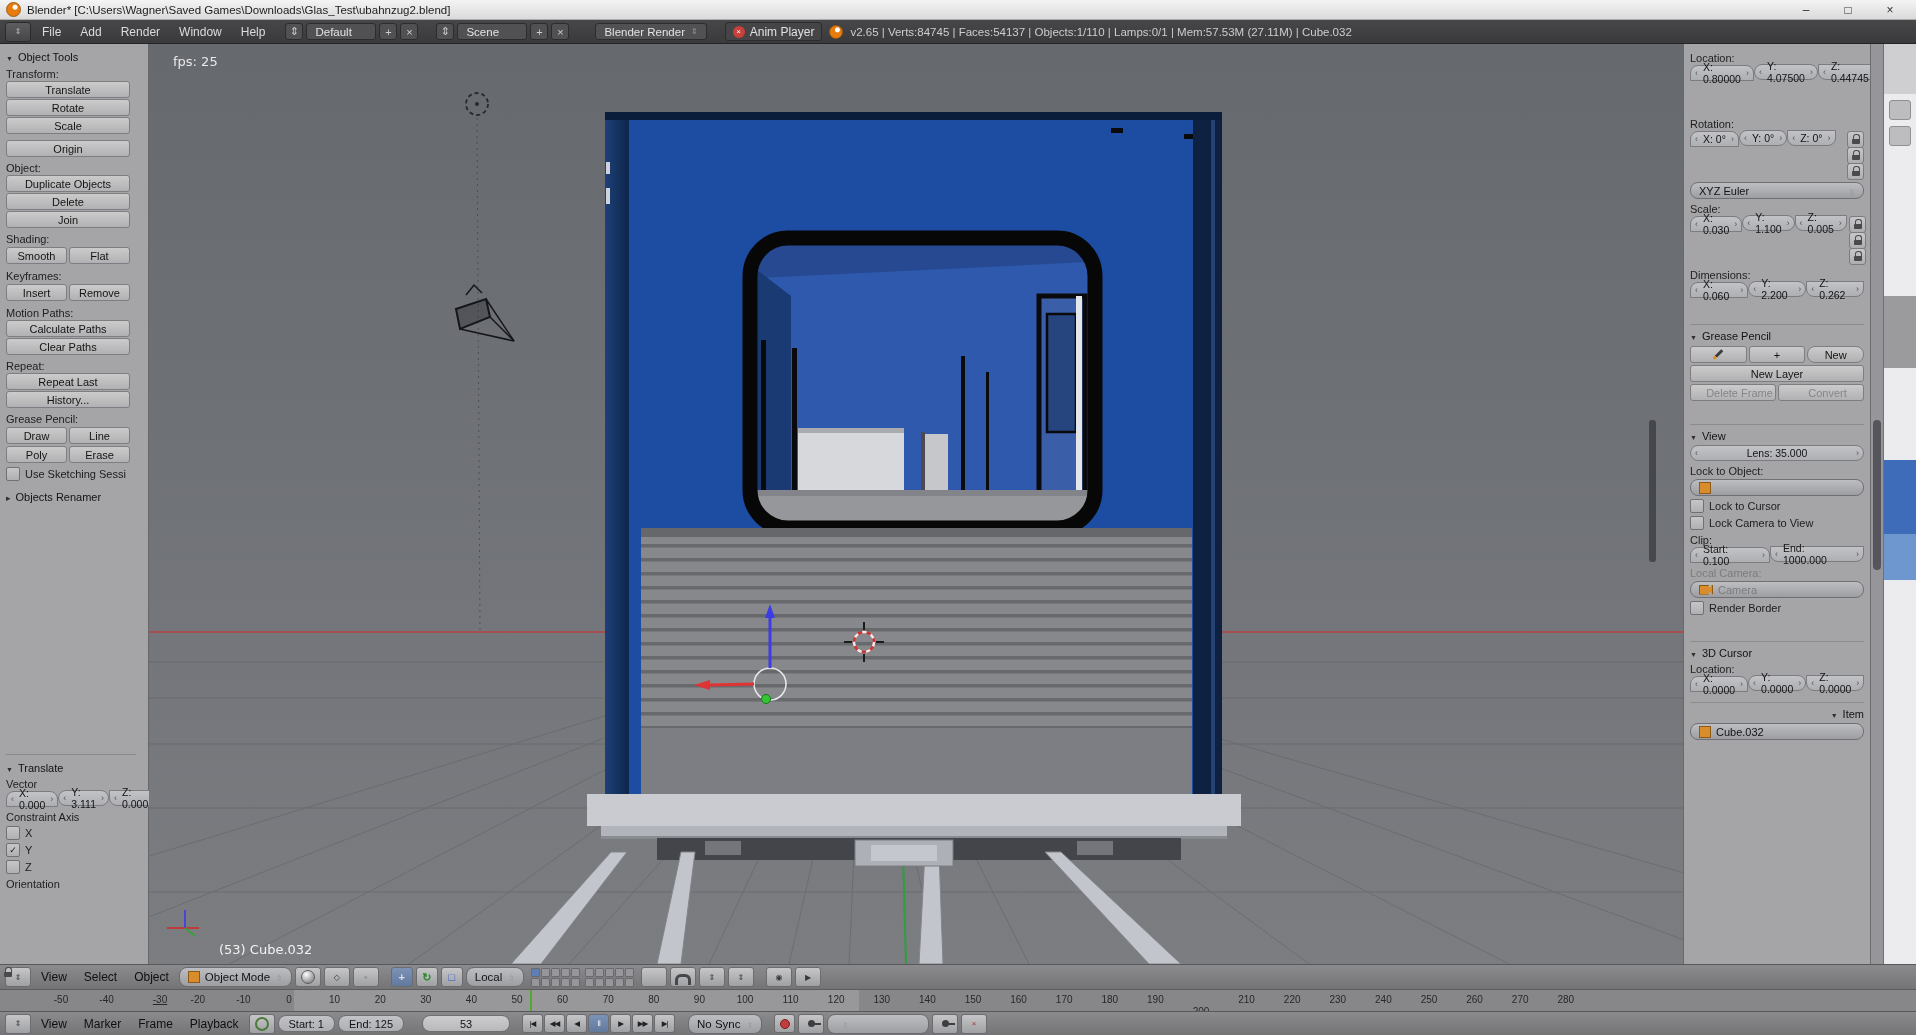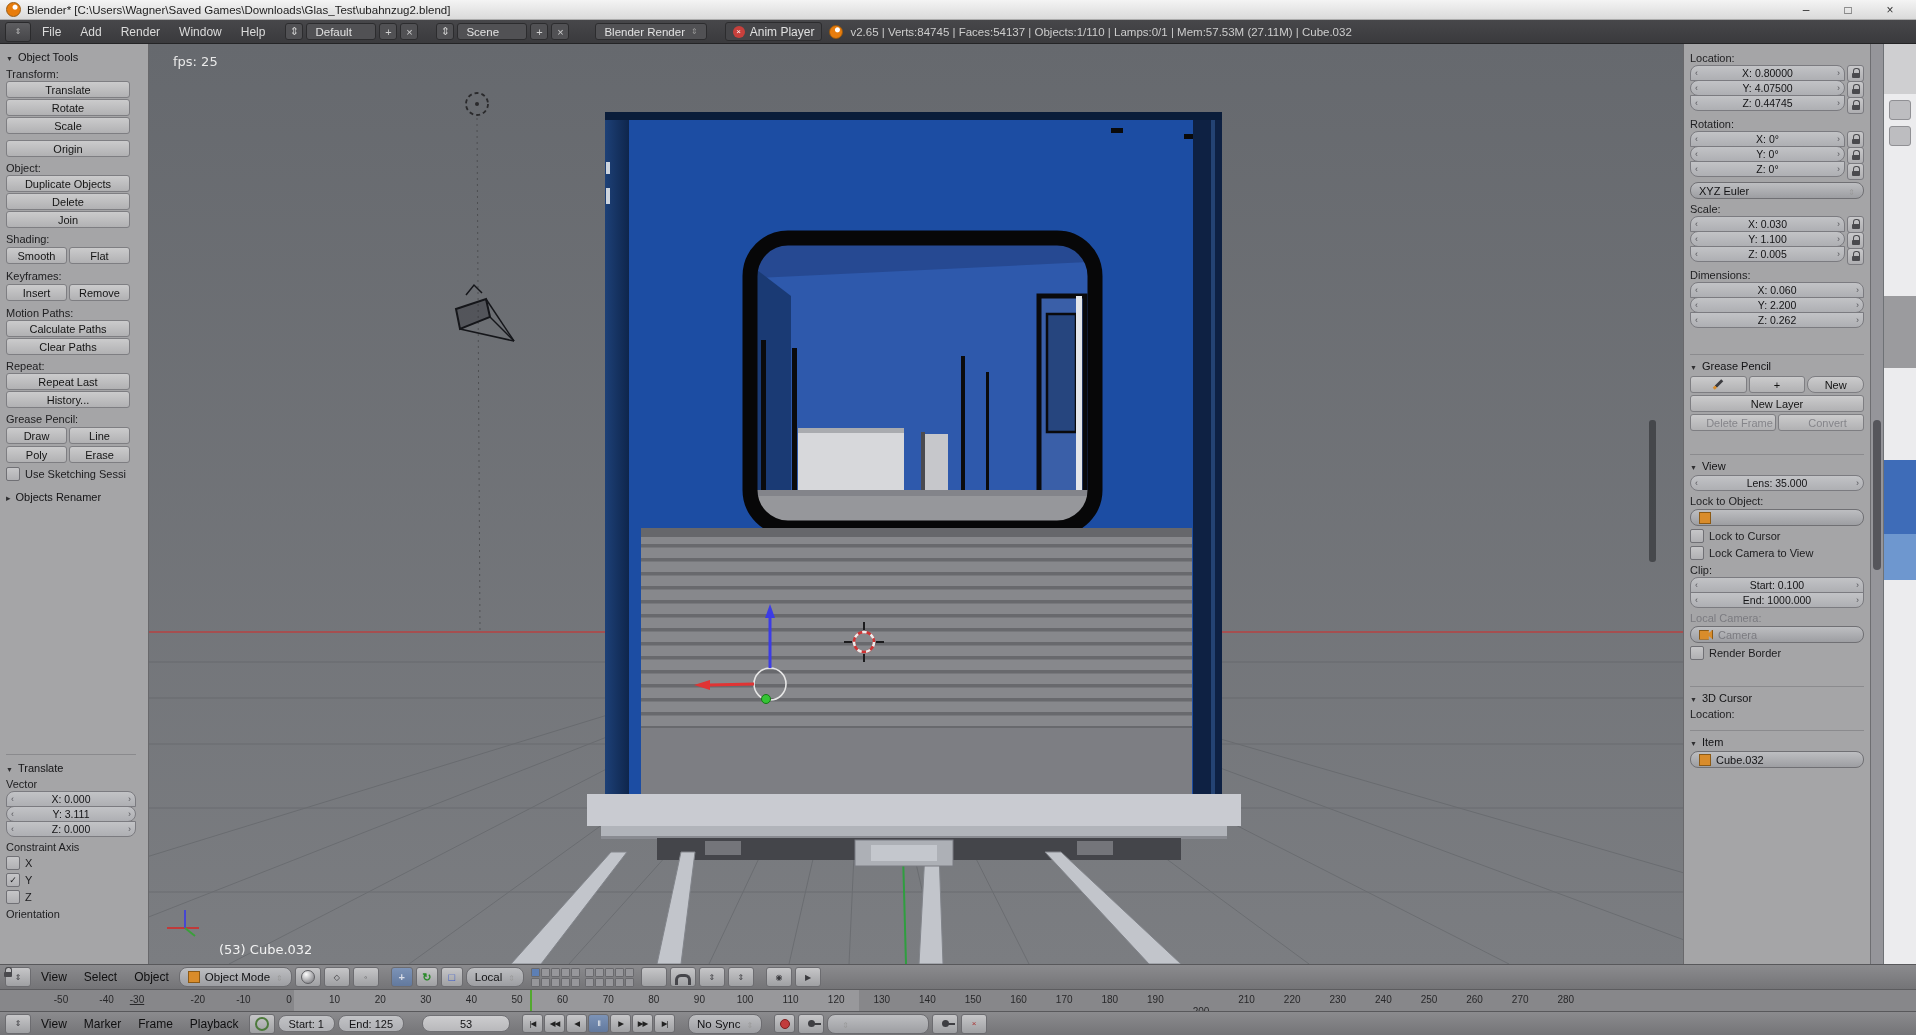--- a/index.html
+++ b/index.html
@@ -49,21 +49,21 @@
   .phead{display:flex;align-items:center;gap:5px;font-size:11px;color:#121214;margin:3px 0;}
   .tri::before{content:"▼";font-size:7px;color:#2e2e30;}
   .tri.r::before{content:"▸";font-size:9px;}
   .nlabel{font-size:11px;color:#1e1e20;margin:4px 0 1px;}
   .nlabel.dim,.dim{color:#7b7b80;}
   .nfield{position:relative;height:16px;background:linear-gradient(#c2c3c6,#aeafb3);
     border:1px solid #7b7b80;border-radius:8px;display:flex;align-items:center;justify-content:center;
     font-size:10.5px;color:#131315;box-sizing:border-box;padding:0 12px;}
   .nfield::before{content:"‹";position:absolute;left:4px;font-size:9px;color:#55555a;}
   .nfield::after{content:"›";position:absolute;right:4px;font-size:9px;color:#55555a;}
-  .stack{display:flex;flex-direction:column;flex:1;}
+  .stack{display:flex;flex-direction:row;flex:1;}
   .stack .nfield{border-radius:8px;margin-top:-1px;}
   .stack .nfield:first-child{border-radius:8px 8px 0 0;margin-top:0;}
   .stack .nfield:last-child{border-radius:0 0 8px 8px;}
   .grp{display:flex;gap:2px;margin:1px 0;}
   .locks{display:flex;flex-direction:column;width:17px;flex:none;}
   .lockbtn{position:relative;height:15px;margin-top:-1px;flex:none;
     background:linear-gradient(#c8c8ca,#aeaeb1);border:1px solid #7b7b80;border-radius:3px;}
   .lockbtn:first-child{margin-top:0;}
   .lockbtn::before{content:"";position:absolute;left:5px;top:2px;width:5px;height:5px;
     border:1.4px solid #4a4a4e;border-bottom:none;border-radius:3px 3px 0 0;}
@@ -96,21 +96,21 @@
   .opanel .nfield{margin-top:-1px;}
 
   
   .viewport{position:absolute;left:149px;top:44px;width:1534px;height:920px;overflow:hidden;}
   svg text{font-family:"DejaVu Sans","Liberation Sans",sans-serif;}
 
   
   .npanel{position:absolute;left:1683px;top:44px;width:187px;height:920px;box-sizing:border-box;
     background:#a5a5a7;border-left:1px solid #68686b;padding:4px 6px;overflow:hidden;}
   .phead.sep{border-top:1px solid #8b8b8e;padding-top:5px;}
-  .mtA{margin-top:26px;} .mtB{margin-top:22px;} .mtC{margin-top:26px;} .mtD{margin-top:10px;}
+  .mtA{margin-top:26px;} .mtB{margin-top:22px;} .mtC{margin-top:26px;} .mtD{margin-top:10px;justify-content:flex-end;}
   .nscrollbar{position:absolute;left:1870px;top:44px;width:13px;height:920px;background:#95959a;
     border-left:1px solid #6e6e72;box-sizing:border-box;}
   .nscrollbar .thumb{position:absolute;left:2px;right:2px;top:376px;height:150px;background:#55555b;border-radius:6px;}
 
   
   .rightstrip{position:absolute;left:1884px;top:44px;width:32px;height:920px;background:#ececee;}
   .rs-top{height:50px;background:#cfcfd1;}
   .rs-ico{width:20px;height:18px;margin:6px auto 0;background:#bdbdc0;border:1px solid #909094;border-radius:3px;}
   .rs-gray{height:72px;background:#9b9b9e;margin-top:150px;}
   .rs-blue1{height:74px;background:#3e6cb8;margin-top:92px;}
@@ -571,20 +571,31 @@
     <label class="cbrow">
       <span class="cb"></span>
       <span class="cbl">Render Border</span>
     </label>
 
     <div class="phead sep mtC">
       <span class="tri"></span>
       <span>3D Cursor</span>
     </div>
     <div class="nlabel">Location:</div>
+    <div class="stack">
+      <div class="nfield">
+          <span>X: 0.0000</span>
+        </div>
+      <div class="nfield">
+          <span>Y: 0.0000</span>
+        </div>
+      <div class="nfield">
+          <span>Z: 0.0000</span>
+        </div>
+    </div>
 
     <div class="phead sep mtD">
       <span class="tri"></span>
       <span>Item</span>
     </div>
     <div class="dd">
       <span class="cubeicon"></span>
       <span class="lbl">Cube.032</span>
     </div>
   </div>
@@ -662,21 +673,21 @@
     <span class="gap6"></span>
     <span class="edicon">◉</span>
     <span class="edicon">▶</span>
   </div>
 
   <div class="ruler">
     <div class="rrange"></div>
     <div class="rframe"></div>
   <span class="rlabel" style="left: 61px;">-50</span>
       <span class="rlabel" style="left: 106.6px;">-40</span>
-      <span class="rlabel" style="left: 137px; text-decoration: underline;">-30</span>
+      <span class="rlabel" style="left: 160px; text-decoration: underline;">-30</span>
       <span class="rlabel" style="left: 197.8px;">-20</span>
       <span class="rlabel" style="left: 243.4px;">-10</span>
       <span class="rlabel" style="left: 289px;">0</span>
       <span class="rlabel" style="left: 334.6px; text-align: center;">10</span>
       <span class="rlabel" style="left: 380.2px;">20</span>
       <span class="rlabel" style="left: 425.8px;">30</span>
       <span class="rlabel" style="left: 471.4px;">40</span>
       <span class="rlabel" style="left: 517px;">50</span>
       <span class="rlabel" style="left: 562.6px;">60</span>
       <span class="rlabel" style="left: 608.2px;">70</span>

